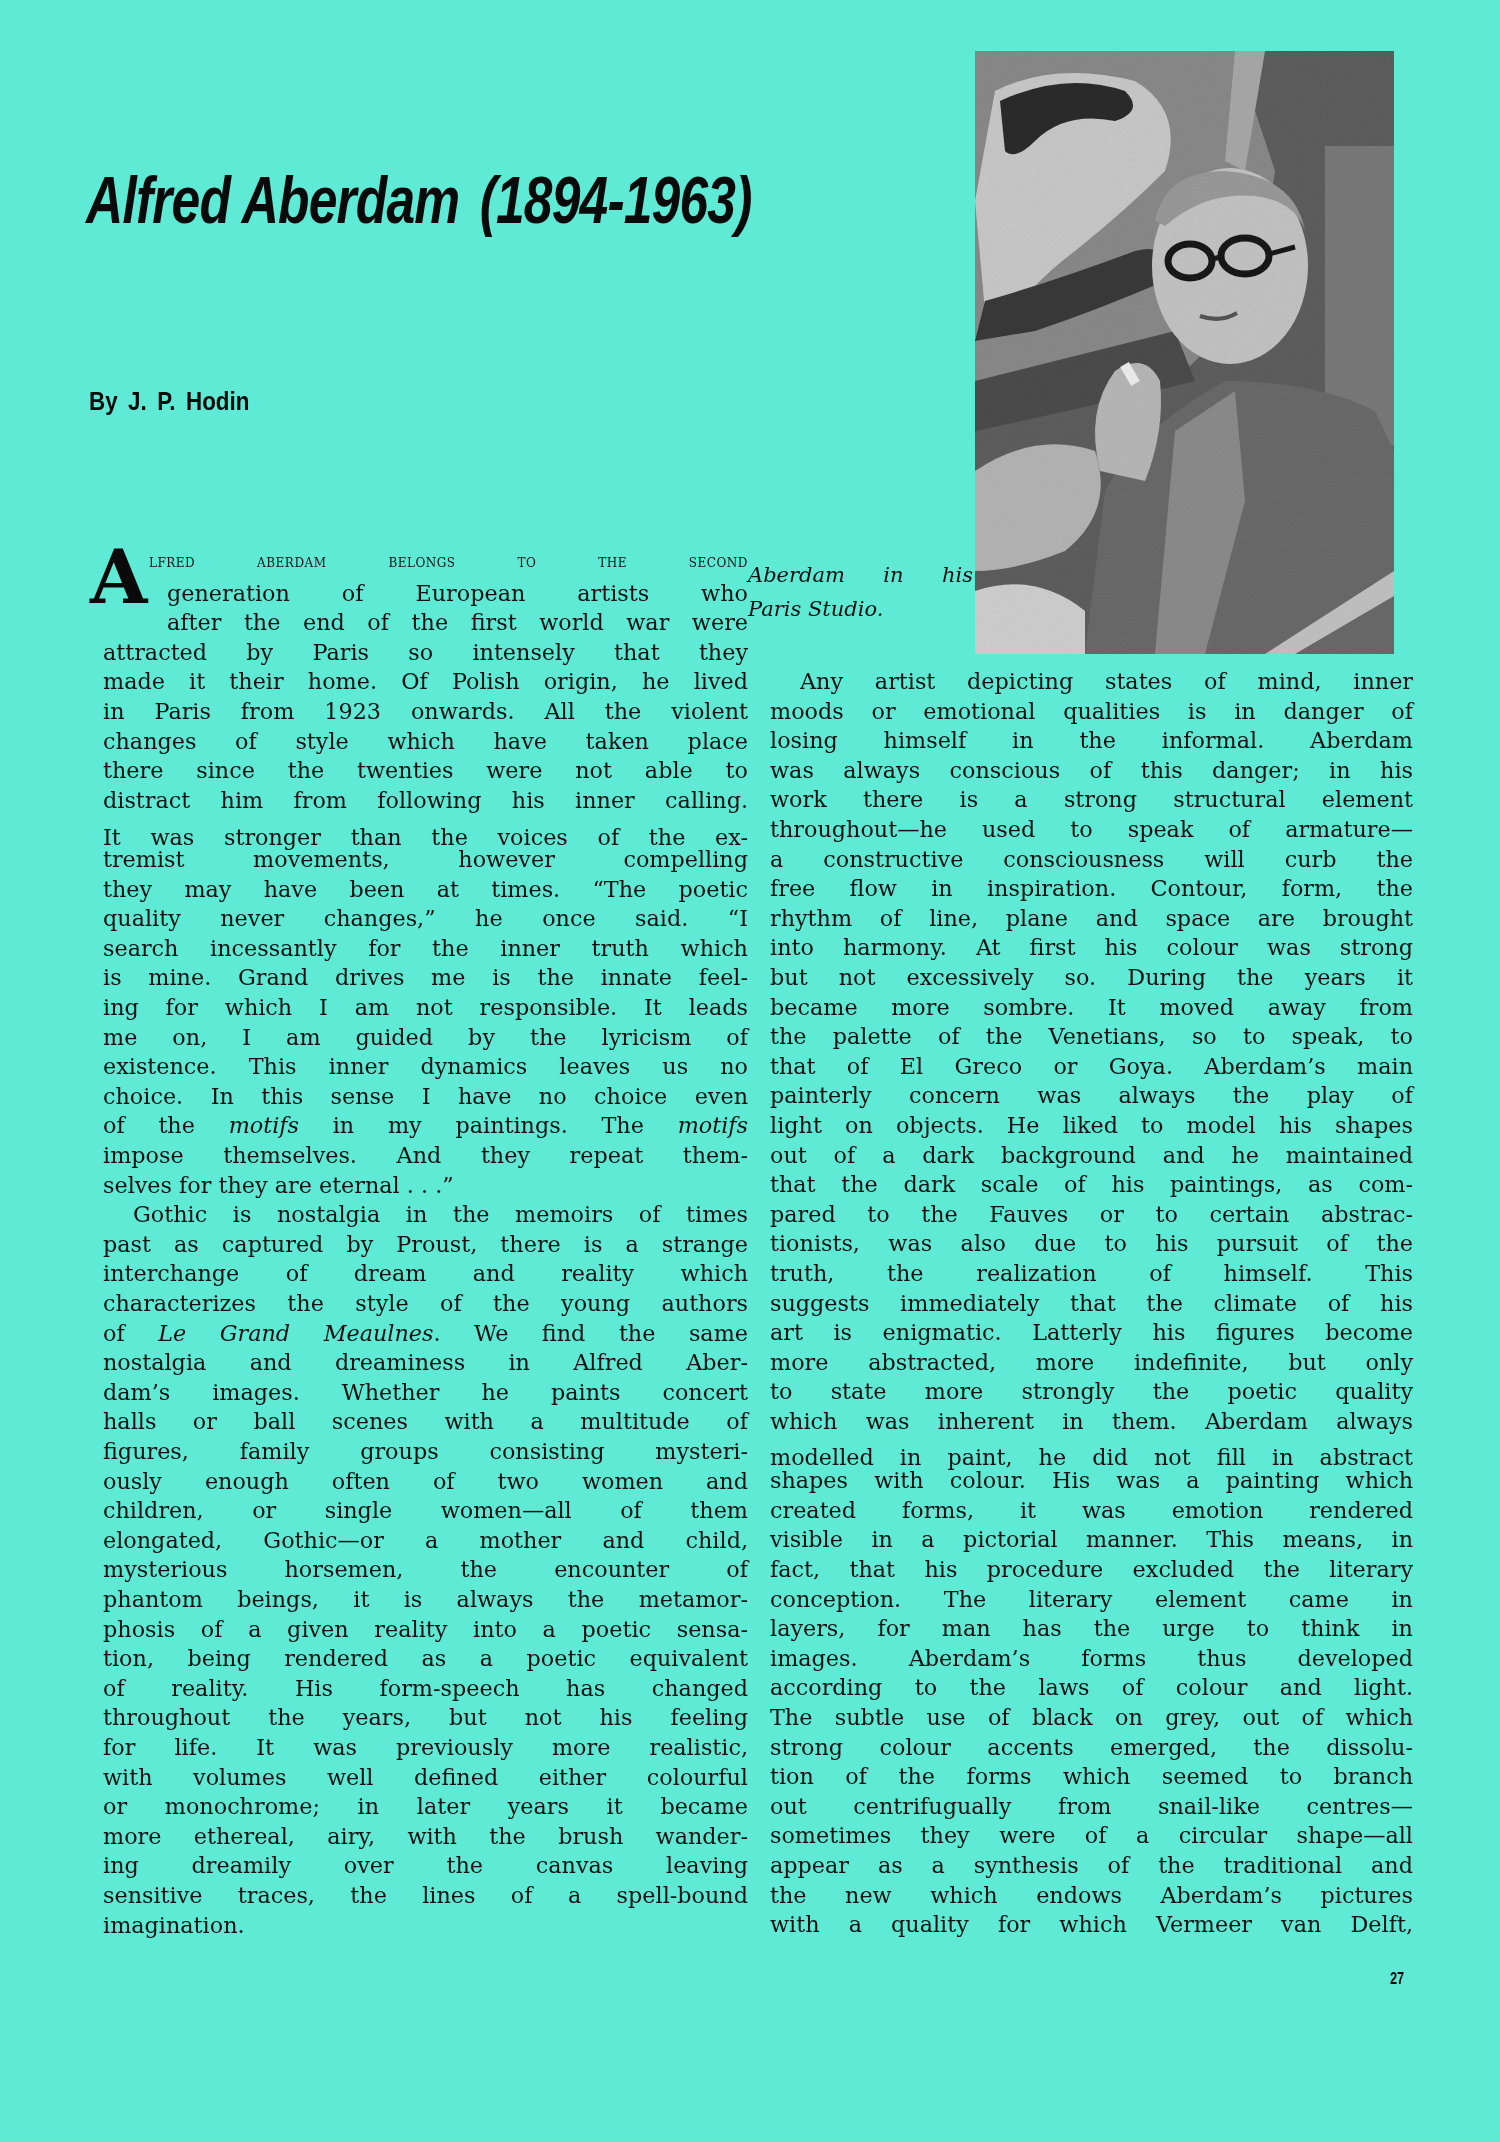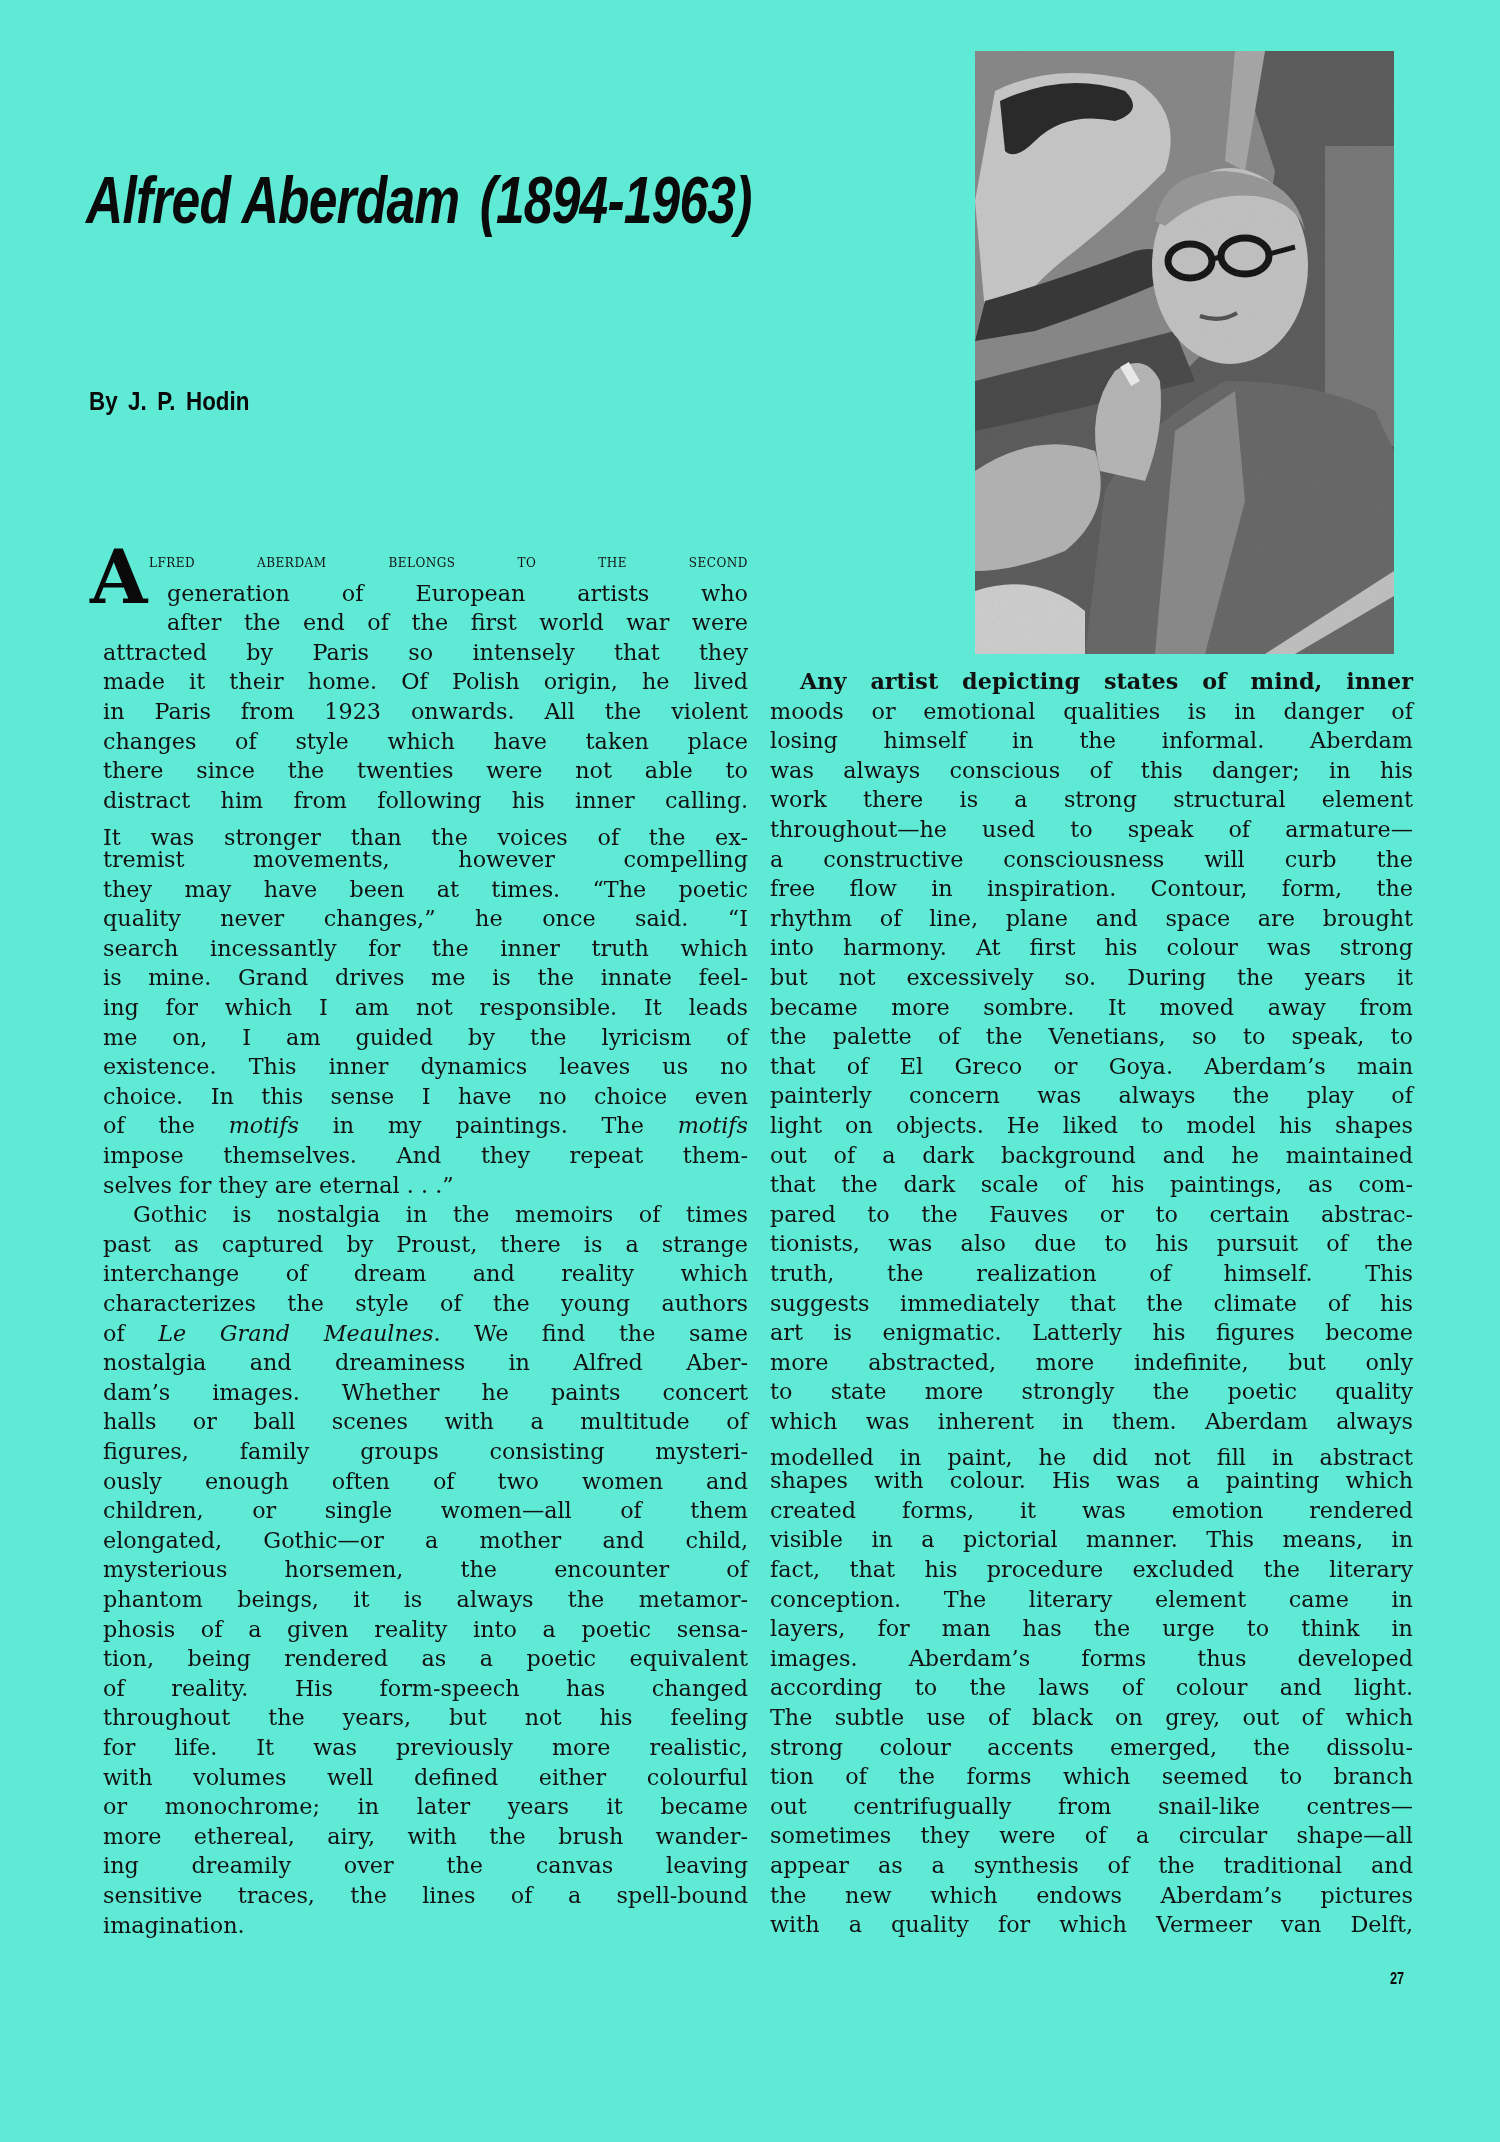--- a/index.html
+++ b/index.html
@@ -104,20 +104,24 @@
         <line x1="294" y1="203" x2="320" y2="196" stroke="#1a1a1a" stroke-width="5"></line>
         <path d="M225 265 Q245 272 262 262" stroke="#555" stroke-width="4" fill="none"></path>
 
         <rect x="150" y="312" width="10" height="22" fill="#eeeeee" transform="rotate(-30 155 323)"></rect>
 
         <path d="M290 603 L419 520 L419 545 L320 603 Z" fill="#c2c2c2"></path>
       </g>
     </svg>
   </div>
 
+  <div class="caption">
+    <span class="line">Aberdam in his</span>
+    <span class="line last">Paris Studio.</span>
+  </div>
 
   <div class="dropcap">A</div>
 
   <div class="col left-col" id="left-col">
       <div class="line smallcaps" style="top: 0px; padding-left: 46px; box-sizing: border-box; width: 100%;">LFRED ABERDAM BELONGS TO THE SECOND</div>
       <div class="line" style="top: 29.6px; padding-left: 64px; box-sizing: border-box; width: 100%;">generation of European artists who</div>
       <div class="line" style="top: 59.2px; padding-left: 64px; box-sizing: border-box; width: 100%;">after the end of the first world war were</div>
       <div class="line" style="top: 88.8px; width: 100%;">attracted by Paris so intensely that they</div>
       <div class="line" style="top: 118.4px; width: 100%;">made it their home. Of Polish origin, he lived</div>
       <div class="line" style="top: 148px; width: 100%;">in Paris from 1923 onwards. All the violent</div>
@@ -157,21 +161,21 @@
       <div class="line" style="top: 1154.4px; width: 100%;">throughout the years, but not his feeling</div>
       <div class="line" style="top: 1184px; width: 100%;">for life. It was previously more realistic,</div>
       <div class="line" style="top: 1213.6px; width: 100%;">with volumes well defined either colourful</div>
       <div class="line" style="top: 1243.2px; width: 100%;">or monochrome; in later years it became</div>
       <div class="line" style="top: 1272.8px; width: 100%;">more ethereal, airy, with the brush wander-</div>
       <div class="line" style="top: 1302.4px; width: 100%;">ing dreamily over the canvas leaving</div>
       <div class="line" style="top: 1332px; width: 100%;">sensitive traces, the lines of a spell-bound</div>
       <div class="line last" style="top: 1361.6px; width: 100%;">imagination.</div>
     </div>
   <div class="col right-col" id="right-col">
-      <div class="line indent" style="top: 0px; width: 100%; font-weight: bold;">Any artist depicting states of mind, inner</div>
+      <div class="line indent" style="top: 0px; width: 100%;">Any artist depicting states of mind, inner</div>
       <div class="line" style="top: 29.6px; width: 100%;">moods or emotional qualities is in danger of</div>
       <div class="line" style="top: 59.2px; width: 100%;">losing himself in the informal. Aberdam</div>
       <div class="line" style="top: 88.8px; width: 100%;">was always conscious of this danger; in his</div>
       <div class="line" style="top: 118.4px; width: 100%;">work there is a strong structural element</div>
       <div class="line" style="top: 148px; width: 100%;">throughout—he used to speak of armature—</div>
       <div class="line" style="top: 177.6px; width: 100%;">a constructive consciousness will curb the</div>
       <div class="line" style="top: 207.2px; width: 100%;">free flow in inspiration. Contour, form, the</div>
       <div class="line" style="top: 236.8px; width: 100%;">rhythm of line, plane and space are brought</div>
       <div class="line" style="top: 266.4px; width: 100%;">into harmony. At first his colour was strong</div>
       <div class="line" style="top: 296px; width: 100%;">but not excessively so. During the years it</div>

